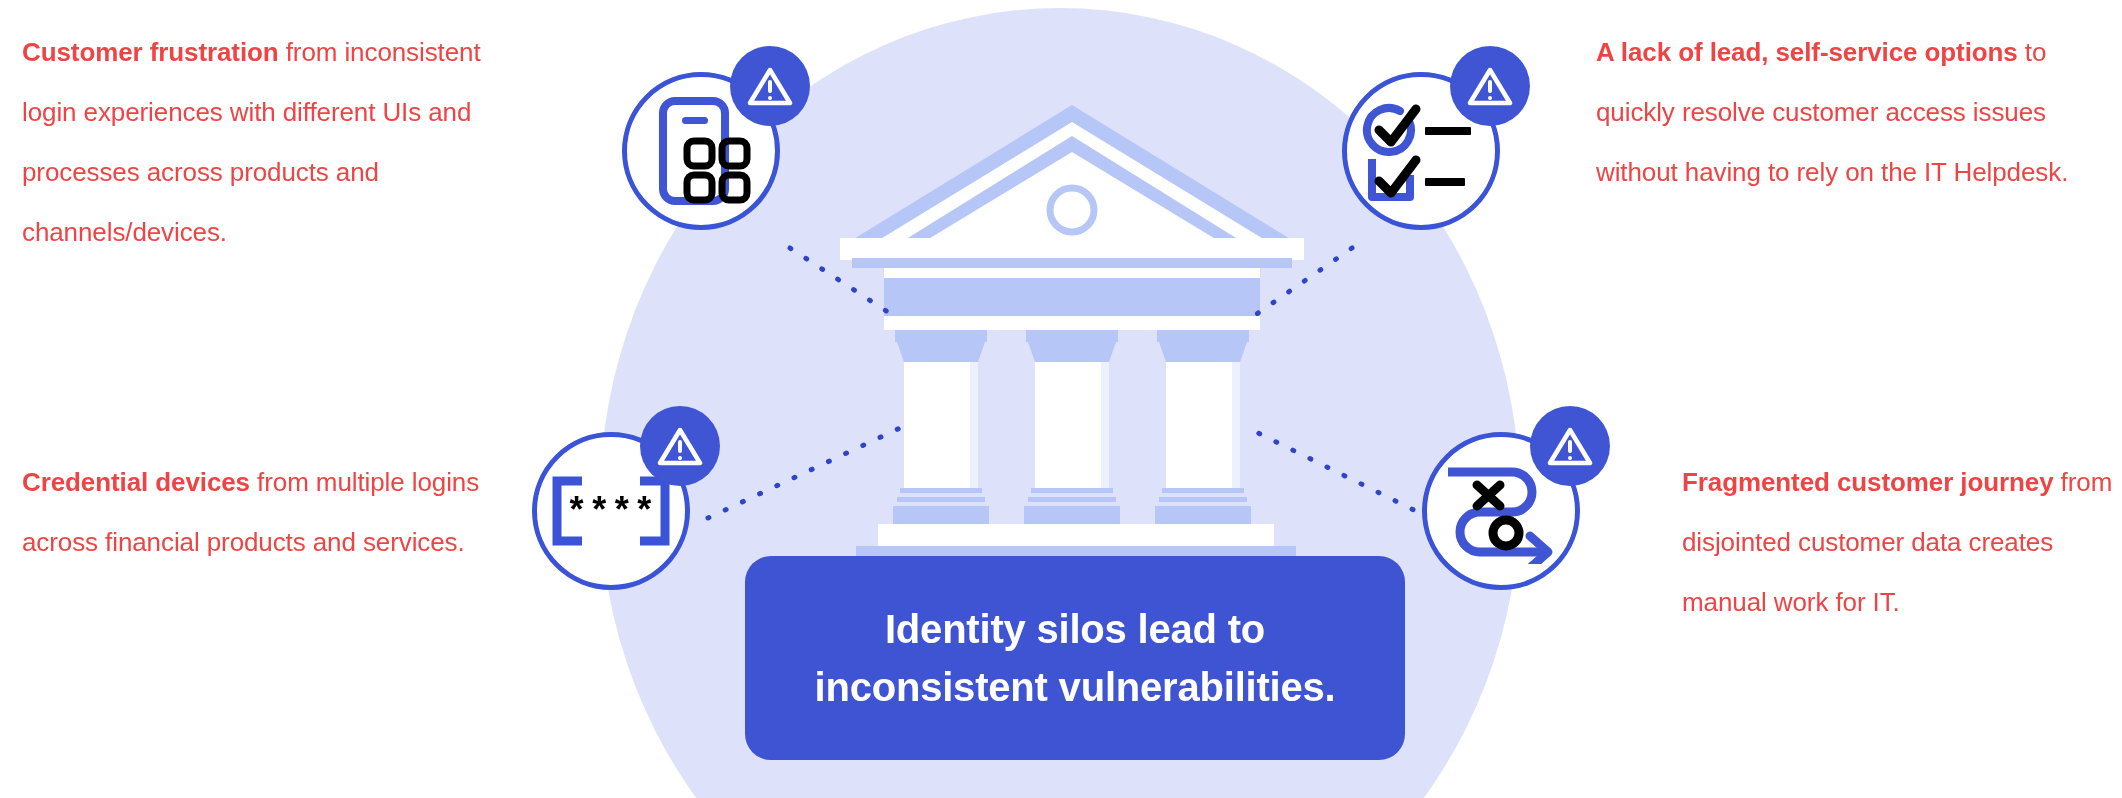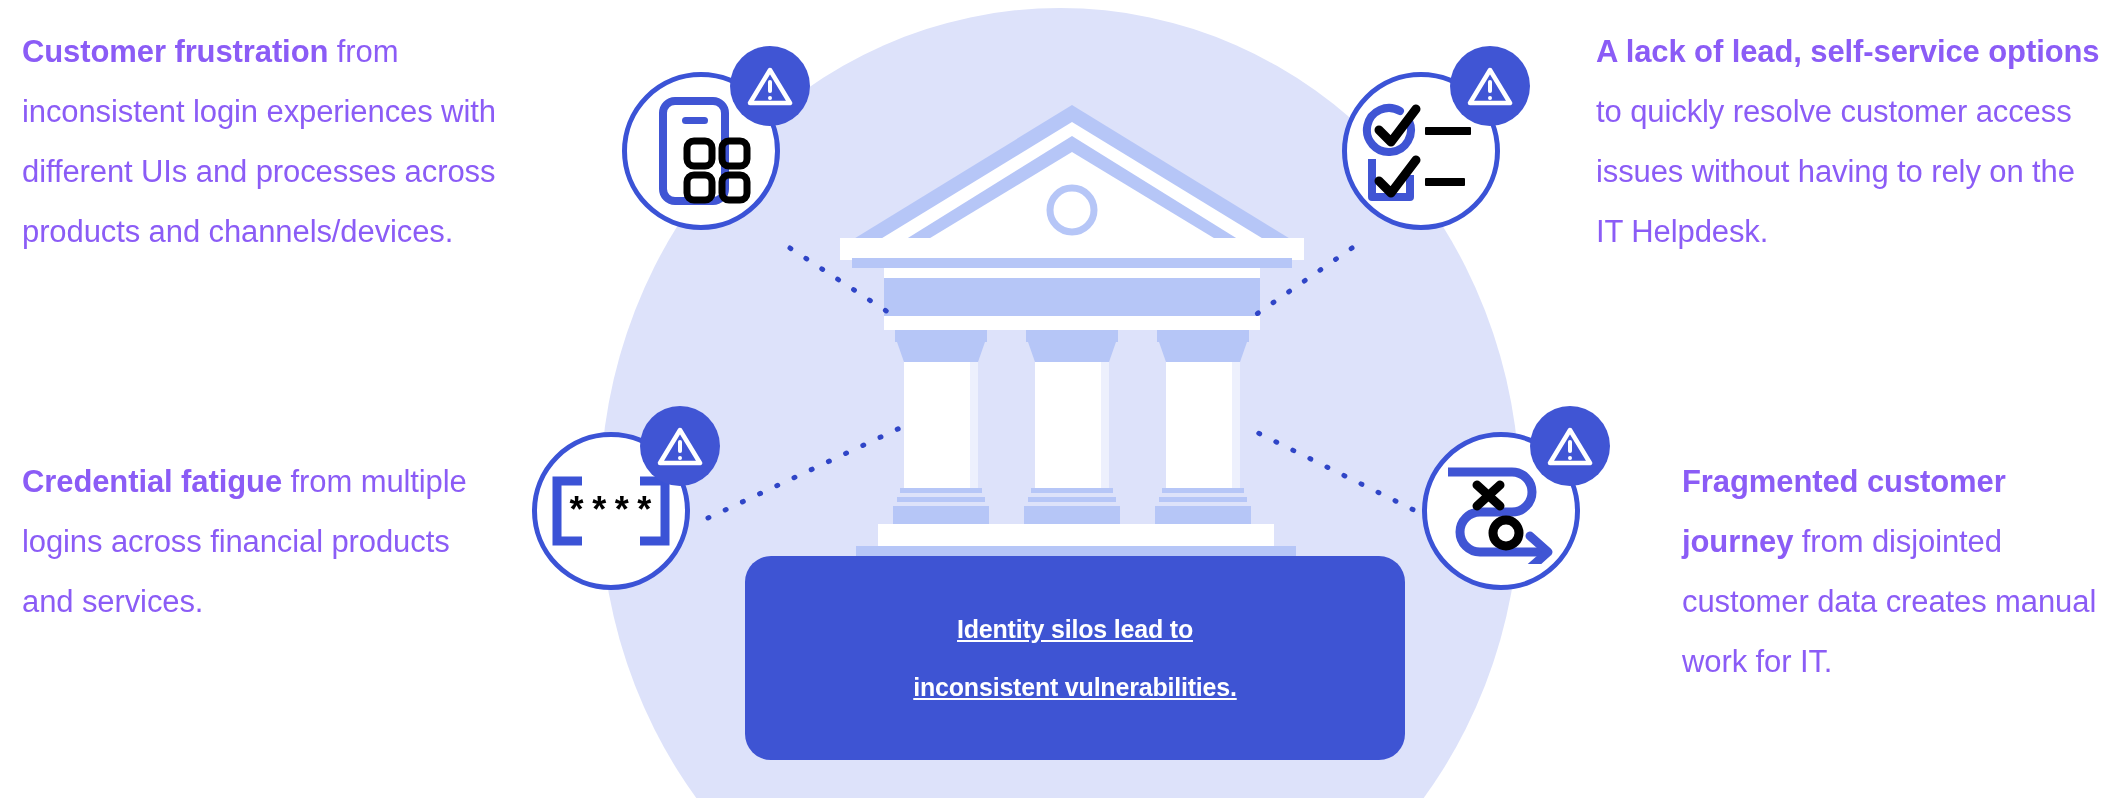--- a/index.html
+++ b/index.html
@@ -26,22 +26,22 @@
     height: 980px;
     border-radius: 50%;
     background: #dde2fa;
     z-index: 0;
   }
 
   
   .text-col {
     position: absolute;
     z-index: 6;
-    color: #8b5cf6;
-    font-size: 31px;
+    color: #ef4444;
+    font-size: 26px;
     line-height: 60px;
     letter-spacing: -0.1px;
     font-weight: 400;
   }
   .text-col b { font-weight: 700; }
   .col-tl { left: 22px;   top: 22px;  width: 500px; }
   .col-bl { left: 22px;   top: 452px; width: 470px; }
   .col-tr { left: 1596px; top: 22px;  width: 510px; }
   .col-br { left: 1682px; top: 452px; width: 440px; }
 
@@ -105,27 +105,26 @@
     background: #3e54d3;
     border-radius: 26px;
     z-index: 7;
     display: flex;
     flex-direction: column;
     align-items: center;
     justify-content: center;
   }
   .caption-line {
     color: #ffffff;
-    font-size: 25px;
+    font-size: 40px;
     font-weight: 700;
     line-height: 58px;
     letter-spacing: -0.2px;
     text-align: center;
     white-space: nowrap;
-    text-decoration: underline;
   }
 </style>
 </head>
 <body>
 
 <div id="stage">
 
   <div class="bg-ellipse"></div>
 
   <svg class="bank" width="2122" height="798" viewBox="0 0 2122 798">
@@ -274,21 +273,21 @@
   <div class="caption">
     <div class="caption-line">Identity silos lead to</div>
     <div class="caption-line">inconsistent vulnerabilities.</div>
   </div>
 
   <div class="text-col col-tl">
     <b>Customer frustration</b><span> from inconsistent login experiences with different UIs and processes across products and channels/devices.</span>
   </div>
 
   <div class="text-col col-bl">
-    <b>Credential fatigue</b><span> from multiple logins across financial products and services.</span>
+    <b>Credential devices</b><span> from multiple logins across financial products and services.</span>
   </div>
 
   <div class="text-col col-tr">
     <b>A lack of lead, self-service options</b><span>  to quickly resolve customer access issues without having to rely on the IT Helpdesk.</span>
   </div>
 
   <div class="text-col col-br">
     <b>Fragmented customer journey</b><span> from disjointed customer data creates manual work for IT.</span>
   </div>
 

